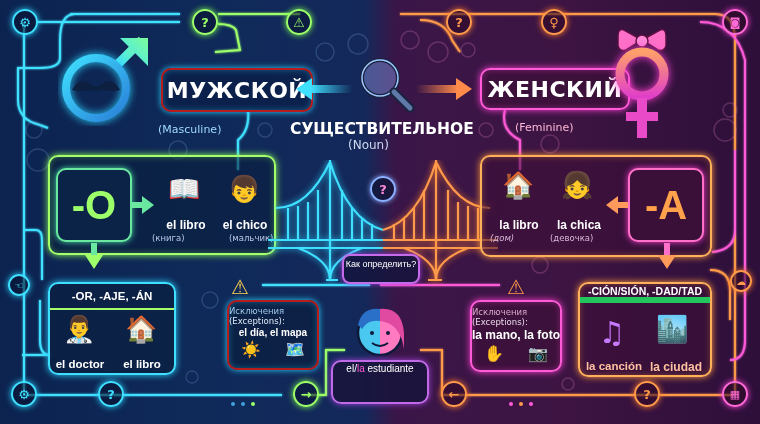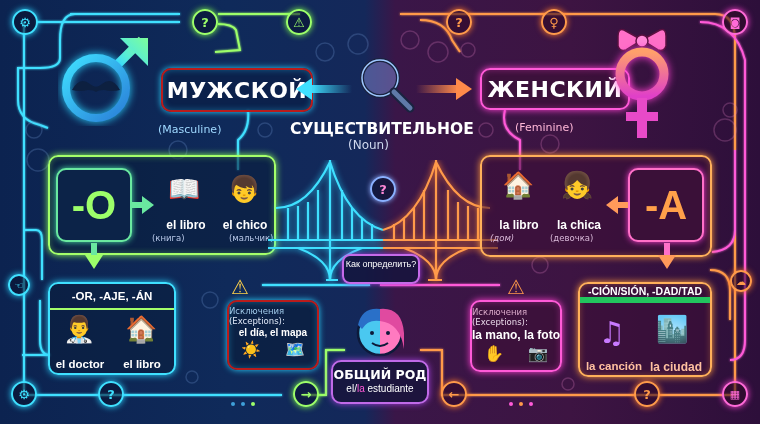--- a/index.html
+++ b/index.html
@@ -262,21 +262,20 @@
     </g>
   <g clip-path="url(#cr)">
       <circle cx="28" cy="30" r="22" fill="#ff7ac0" stroke="#0d1a3a" stroke-width="2.5"></circle>
       <path d="M28 6 Q50 4 52 30 L52 46 Q48 20 28 18 Z" fill="#e04aa0"></path>
     </g>
   <circle cx="20" cy="30" r="2" fill="#0d1a3a"></circle>
     <circle cx="36" cy="30" r="2" fill="#0d1a3a"></circle>
   <path d="M20 40 Q28 46 36 40" stroke="#0d1a3a" stroke-width="2" fill="none"></path>
 </svg>
 <div class="abs box" style="left:331px;top:360px;width:98px;height:44px;border:2px solid #c06ae8;box-shadow:0 0 6px #a040d8;background:rgba(25,20,60,0.85);border-radius:10px;">
-  <div style="font-weight:bold;font-size:12.5px;text-align:center;margin-top:5px;">ОБЩИЙ РОД</div>
   <div style="font-size:10px;text-align:center;font-family:'Liberation Sans',sans-serif;margin-top:1px;">
     <span style="color:#fff;">el/</span><span style="color:#ff5ad8;">la</span><span> estudiante</span>
   </div>
 </div>
 
 <div class="abs box glow-orange" style="left:480px;top:155px;width:232px;height:102px;background:rgba(60,15,55,0.55);"></div>
 <div class="abs box" style="left:628px;top:168px;width:76px;height:74px;border:2px solid #ff70c8;box-shadow:0 0 6px #ff3fd2;background:#3a1038;display:flex;align-items:center;justify-content:center;">
   <span class="suffix-big" style="color:#ffa04a;">-A</span>
 </div>
 <svg class="abs" style="left:606px;top:196px;" width="22" height="18">

